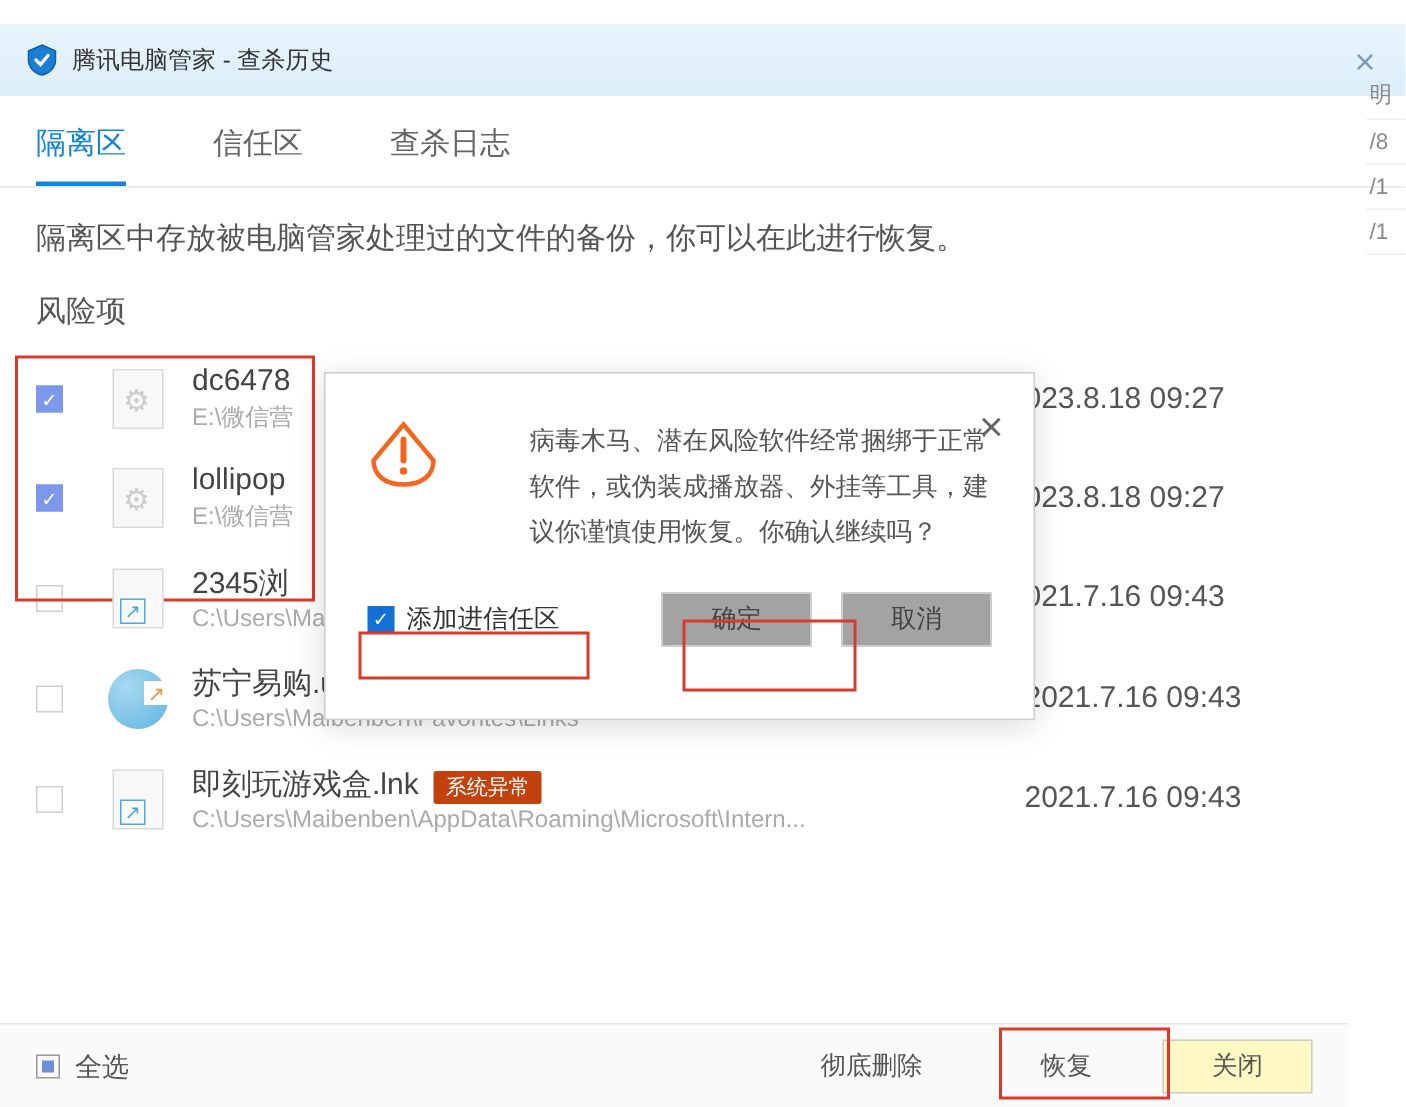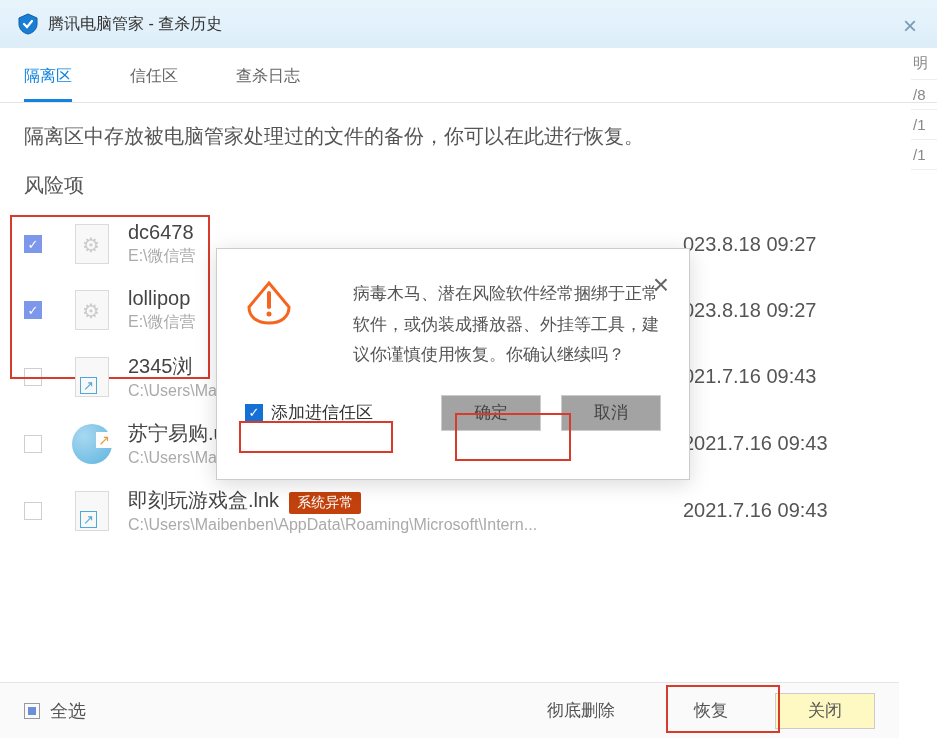--- a/index.html
+++ b/index.html
@@ -1,24 +1,24 @@
 <!DOCTYPE html>
 <html><head>
   <meta charset="utf-8">
   <style>
     * { margin: 0; padding: 0; box-sizing: border-box; font-family: "Microsoft YaHei", sans-serif; }
     body { width: 937px; height: 738px; position: relative; background: #fff; overflow: hidden; }
     
-    .titlebar { height: 48px; background: linear-gradient(to bottom, #e8f4fc, #ddeef9); display: flex; align-items: center; padding: 0 16px; position: relative; }
+    .titlebar { height: 48px; background: linear-gradient(to bottom, #e8f4fc, #ddeef9); display: flex; align-items: center; padding: 0 16px; position: relative; margin-top: 16px; }
     .shield-logo { width: 24px; height: 24px; margin-right: 8px; }
     .titlebar-text { font-size: 16px; color: #333; }
     .close-x { position: absolute; right: 20px; top: 12px; font-size: 24px; color: #7a9cb5; cursor: pointer; }
     
     .tabs { display: flex; padding: 18px 24px 0; border-bottom: 1px solid #e5e5e5; }
-    .tab { margin-right: 58px; padding-bottom: 12px; font-size: 16px; color: #666; cursor: pointer; }
+    .tab { margin-right: 58px; padding-bottom: 12px; font-size: 20px; color: #666; cursor: pointer; }
     .tab.active { color: #1084e0; border-bottom: 3px solid #1084e0; }
     
     .desc { padding: 20px 24px 10px; font-size: 20px; color: #555; }
     
     .table-header { display: flex; padding: 12px 24px; font-size: 20px; color: #555; }
     .col-risk { flex: 1; }
     .col-time { width: 230px; }
     
     .rows { position: relative; }
     .row { display: flex; align-items: center; padding: 10px 24px; }

